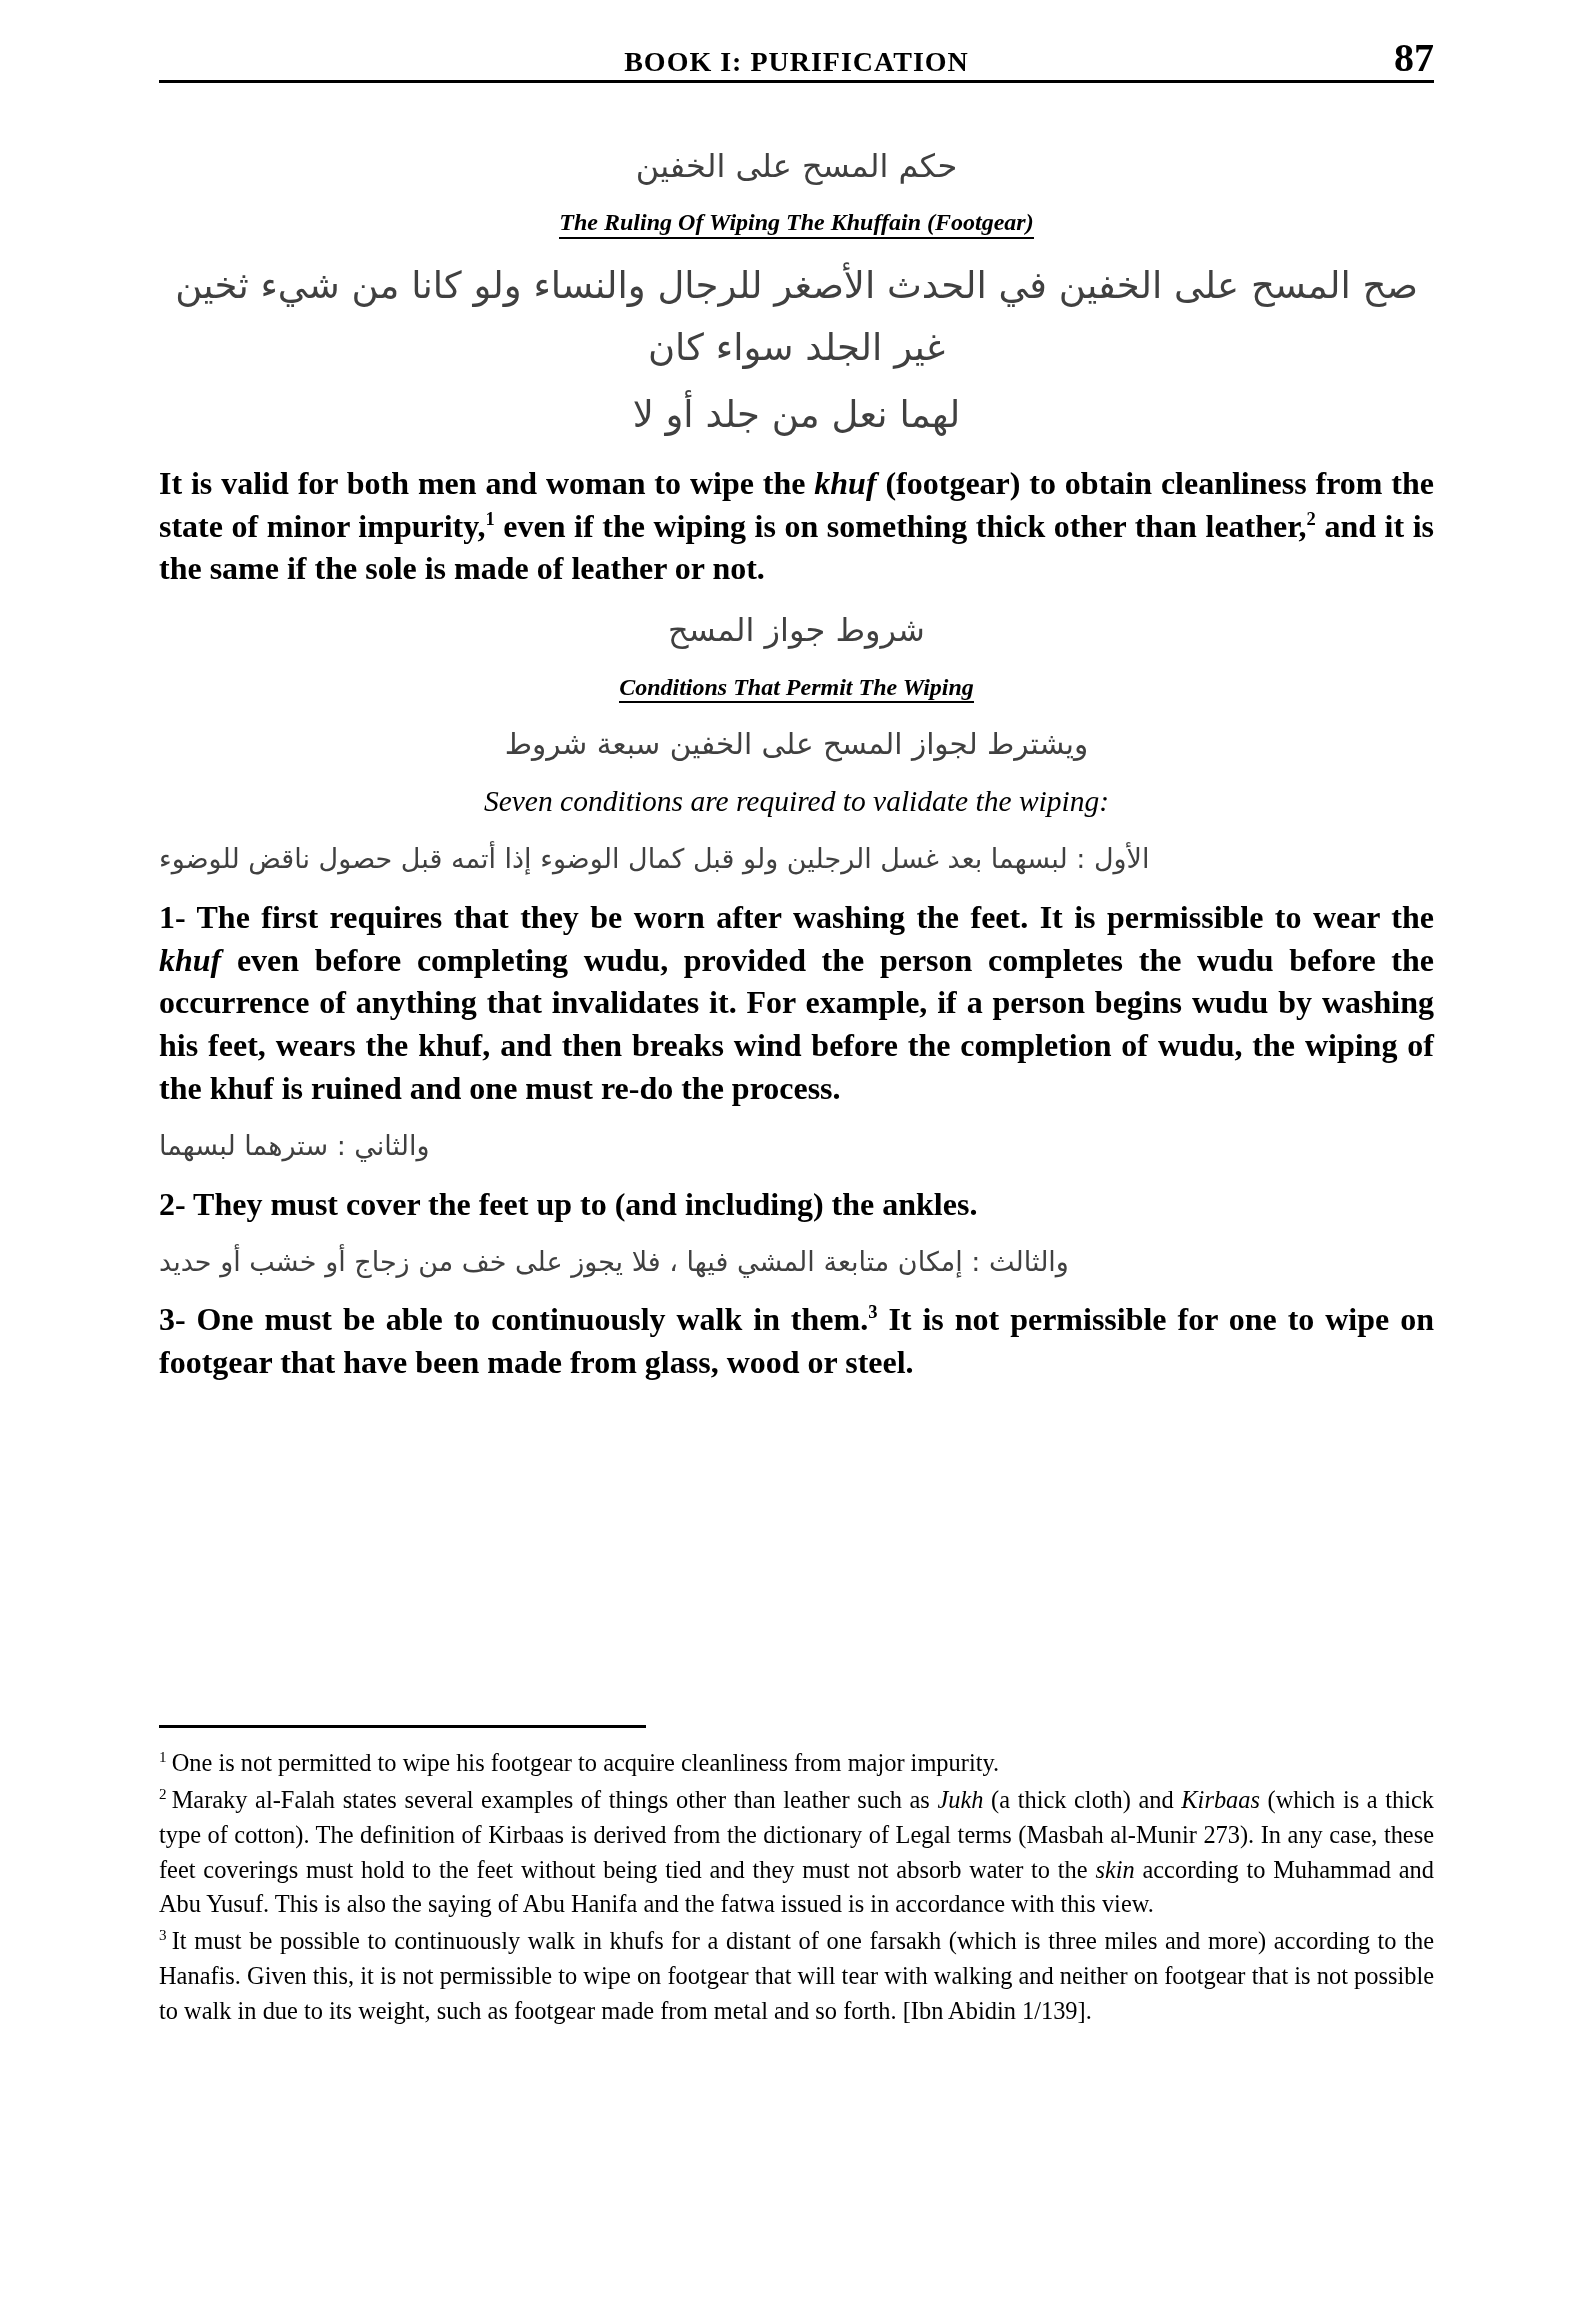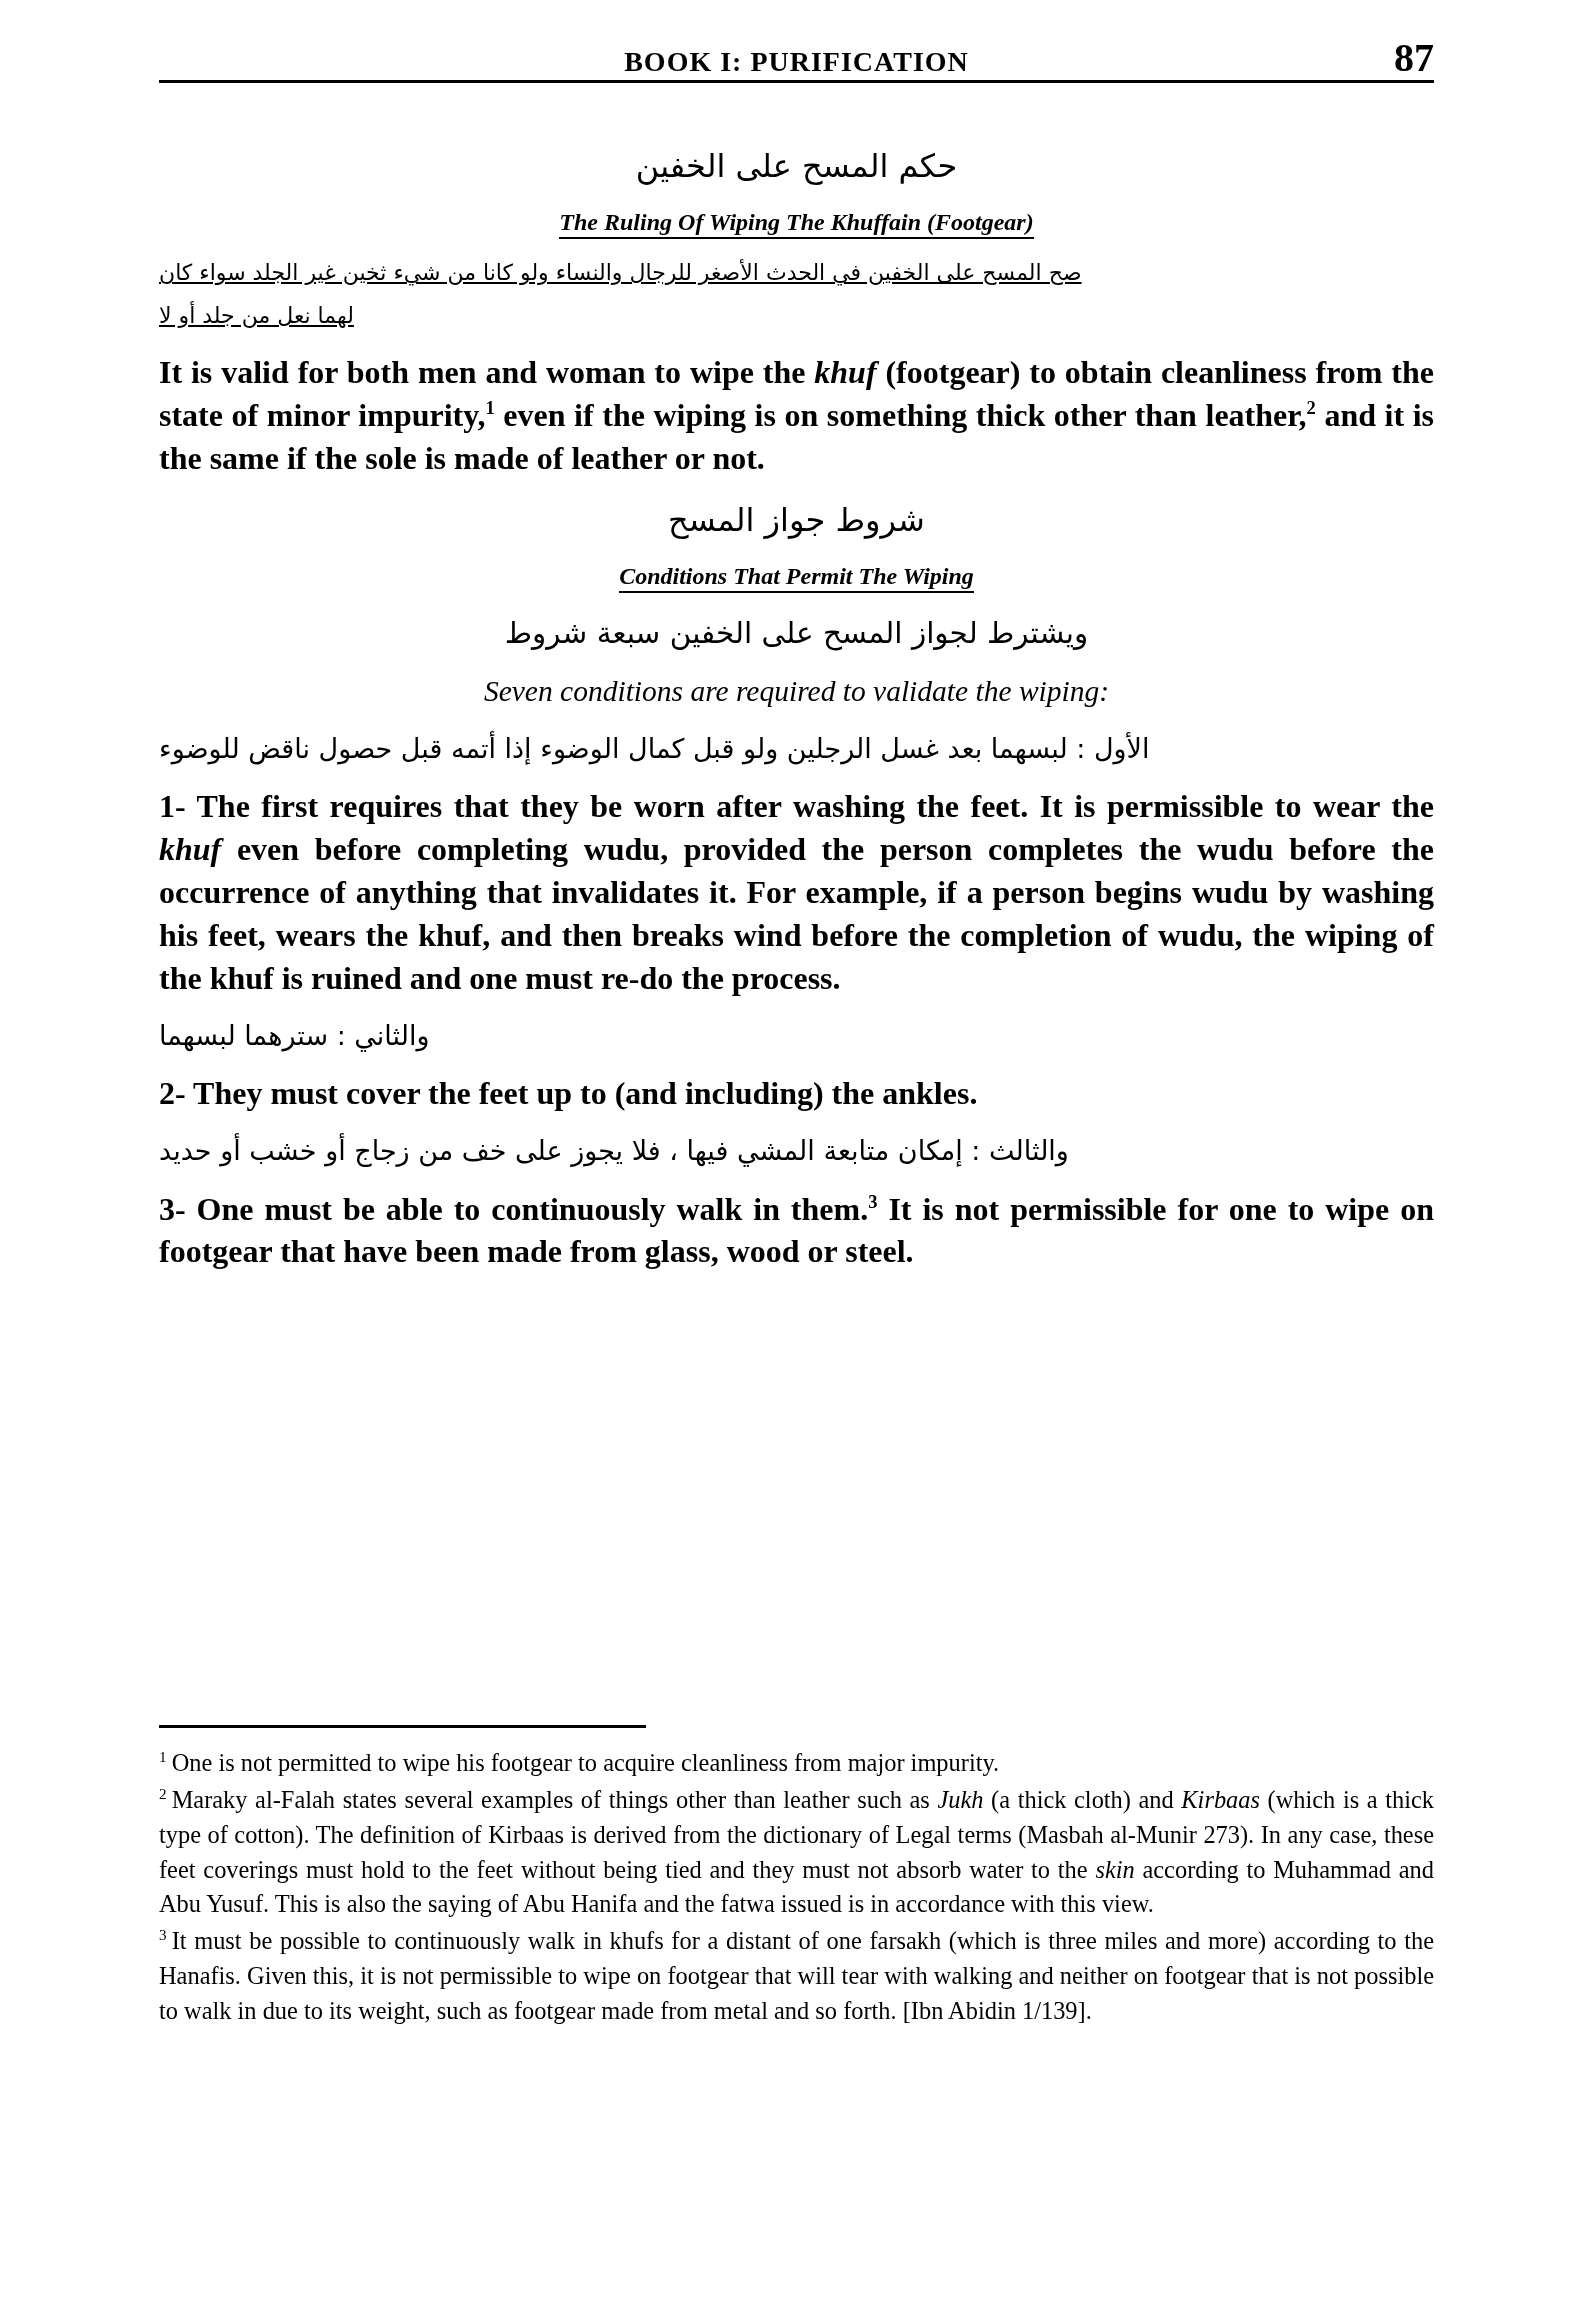--- a/index.html
+++ b/index.html
@@ -67,31 +67,30 @@
     width: 1275px;
   }
 
   
   .arabic {
     direction: rtl;
     unicode-bidi: bidi-override;
     font-family: "DejaVu Sans", "Liberation Sans", sans-serif;
     text-align: center;
     line-height: 1.65;
-    color: #000000;
+    color: #404040;
   }
   .arabic-title {
     font-size: 32px;
     margin: 14px 0 16.7px 0;
   }
   .arabic-body {
-    font-size: 22px;
+    font-size: 37px;
     margin: 6.4px 0 2.6px 0;
-    text-align: left;
-    text-decoration: underline;
+    text-align: center;
   }
   .arabic-line {
     font-size: 29.5px;
     margin: 7.7px 0;
     text-align: center;
   }
   .arabic-cond {
     font-size: 27px;
     margin: 14px 0 6.4px 0;
     text-align: left;

